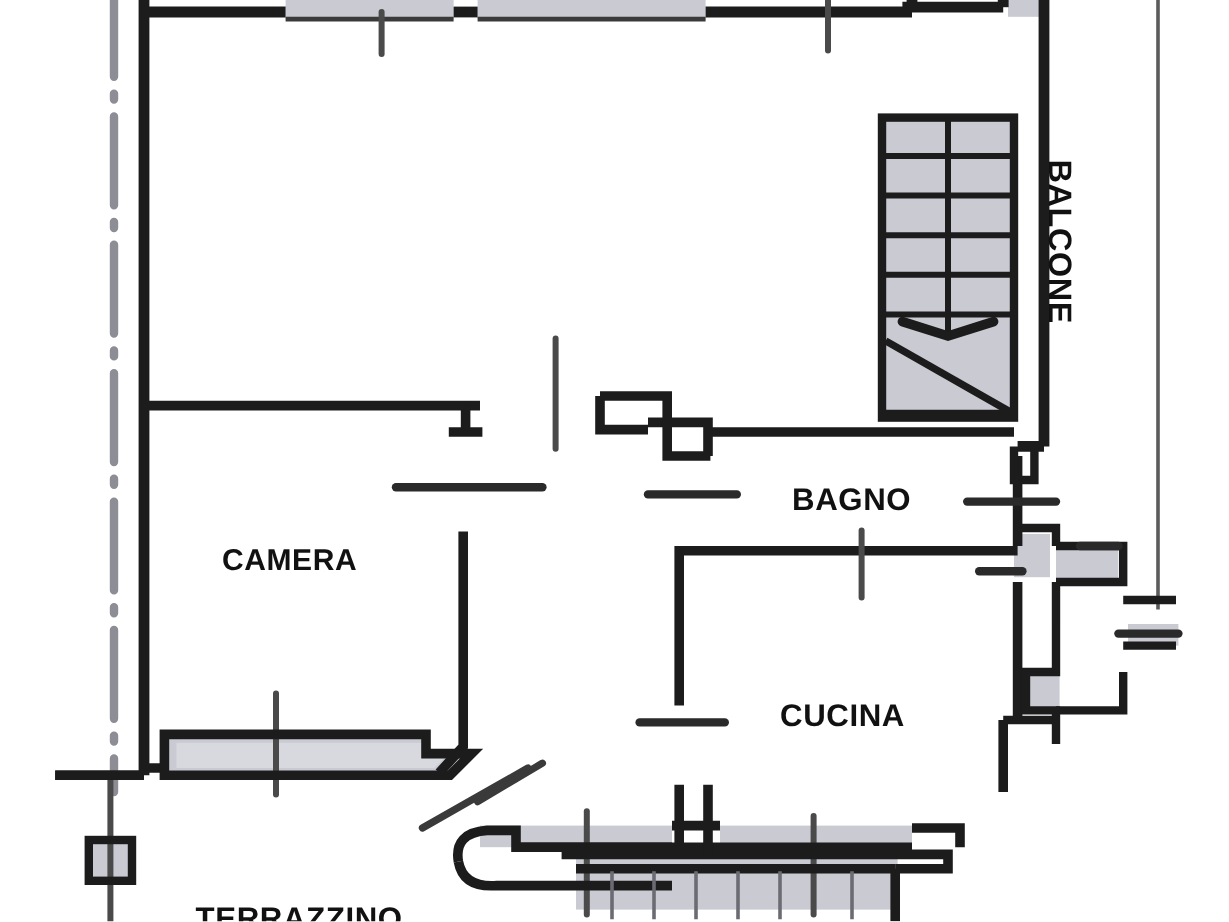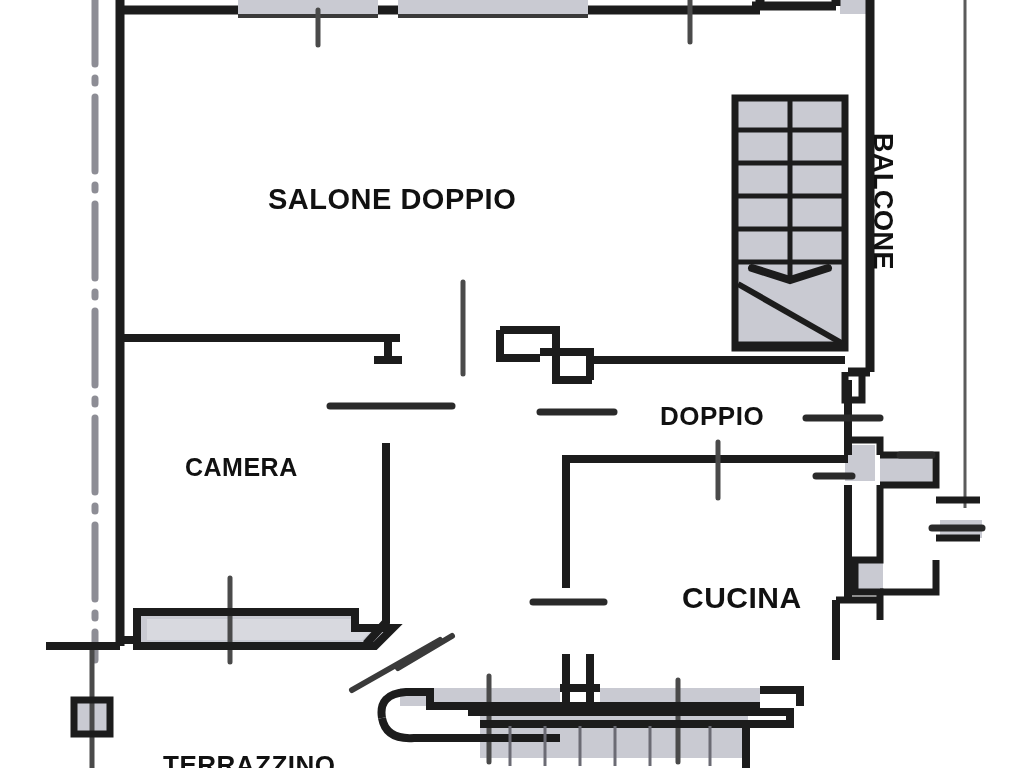--- a/index.html
+++ b/index.html
@@ -32,21 +32,21 @@
     font-weight: bold;
     color: #111111;
     white-space: nowrap;
     letter-spacing: 0.5px;
     line-height: 1;
     user-select: none;
   }
   .lbl-salone { left: 268px; top: 185px;  font-size: 29px; }
   .lbl-camera { left: 185px; top: 455px;  font-size: 25px; }
   .lbl-bagno  { left: 660px; top: 403px;  font-size: 26px; }
-  .lbl-cucina { left: 650px; top: 583px;  font-size: 30px; margin-left: 32px; }
+  .lbl-cucina { left: 650px; top: 583px;  font-size: 26px; }
   .lbl-terrazzino { left: 163px; top: 752px; font-size: 26px; }
   .lbl-balcone {
     left: 896px;
     top: 133px;
     font-size: 27px;
     transform: rotate(90deg);
     transform-origin: left top;
   }
 </style>
 </head>
@@ -242,25 +242,24 @@
       <line x1="352" y1="690" x2="440" y2="640"></line>
       <line x1="398" y1="668" x2="452" y2="636"></line>
     </g>
 
     <g>
       <line x1="46" y1="646" x2="120" y2="646" stroke="#1c1c1c" stroke-width="8"></line>
     </g>
 
   </svg>
 
-  <div class="room-label lbl-salone">SALONE DOPPIO</div>
 
   <div class="room-label lbl-camera">CAMERA</div>
 
-  <div class="room-label lbl-bagno">DOPPIO</div>
+  <div class="room-label lbl-bagno">BAGNO</div>
 
   <div class="room-label lbl-cucina">CUCINA</div>
 
   <div class="room-label lbl-balcone">BALCONE</div>
 
   <div class="room-label lbl-terrazzino">TERRAZZINO</div>
 
 </div>
 
 </body></html>

